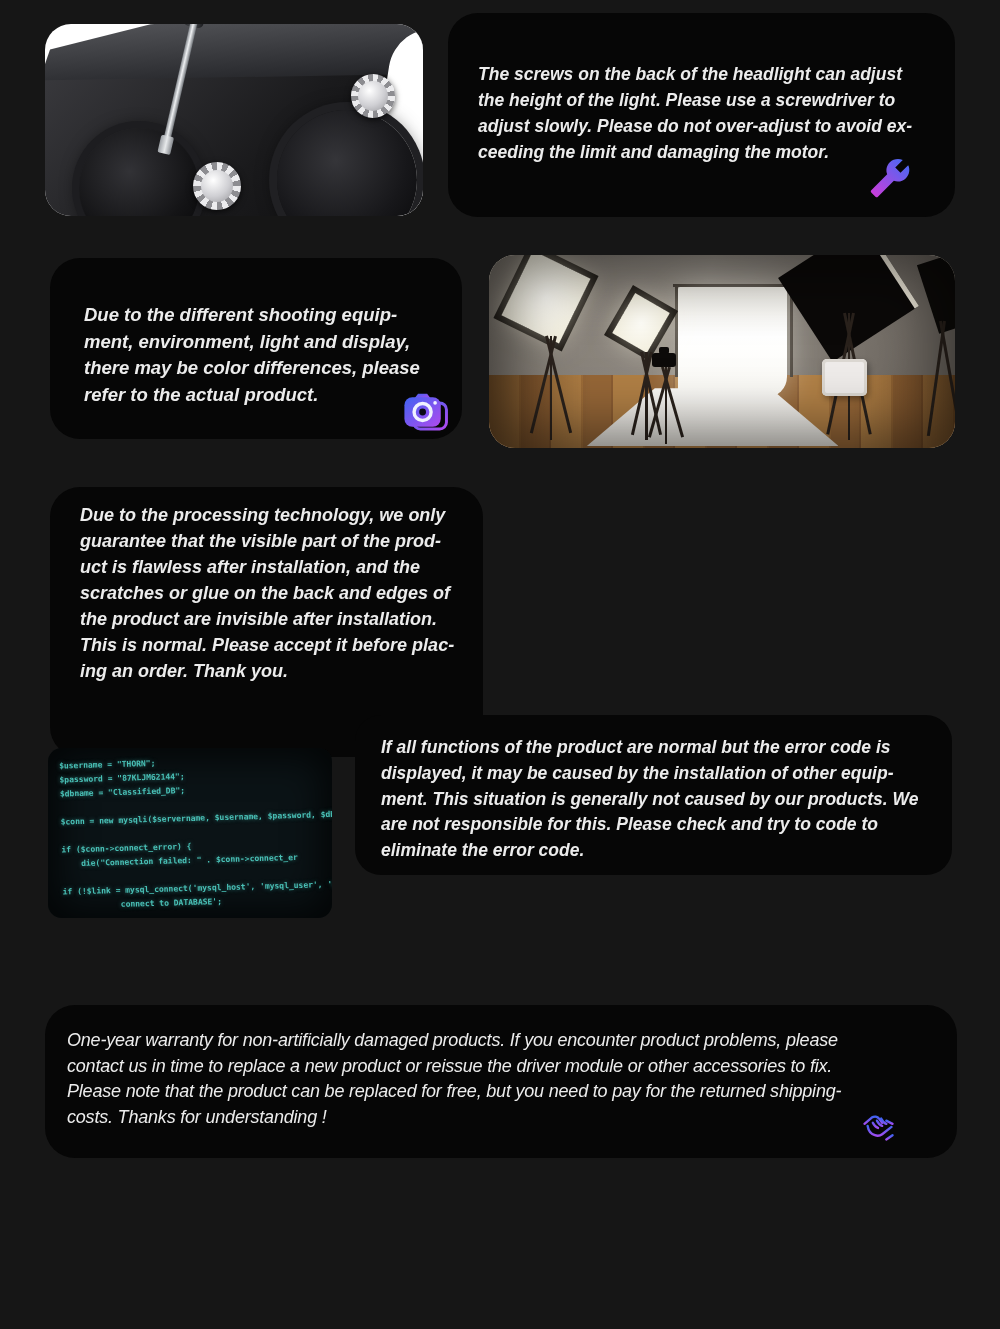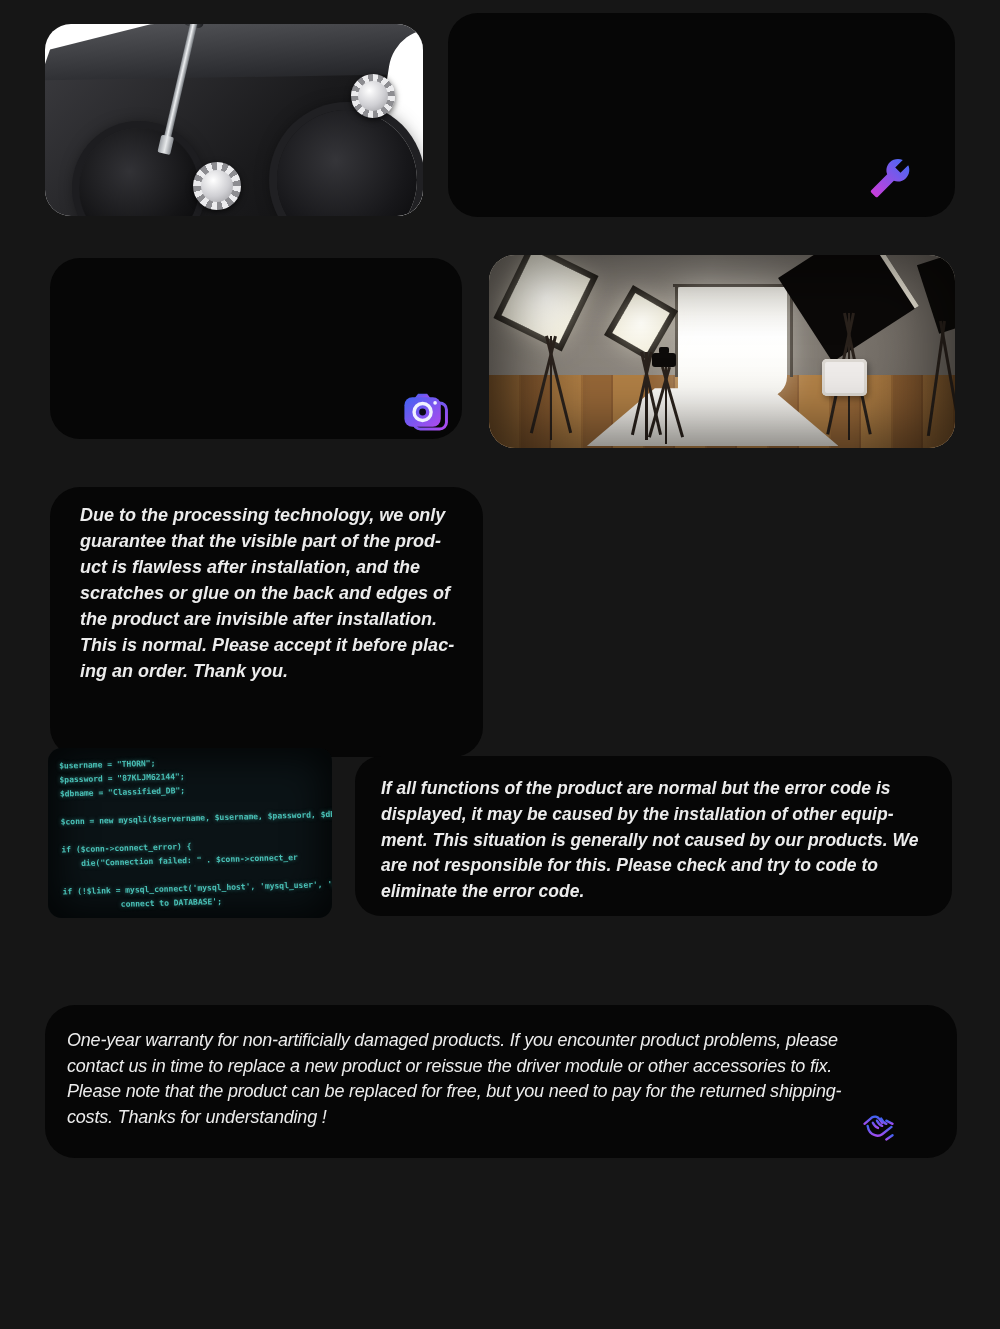--- a/index.html
+++ b/index.html
@@ -9,21 +9,21 @@
   
   .card{position:absolute;background:#060606;border-radius:30px;color:#ececec;}
   .cardtext{margin:0;font-family:"Liberation Sans",sans-serif;font-style:italic;
             font-weight:bold;white-space:pre;color:#ececec;}
   .c1{left:448px;top:13px;width:507px;height:204px;}
   .c1 .cardtext{padding:48px 0 0 30px;font-size:17.5px;line-height:26px;}
   .c2{left:50px;top:258px;width:412px;height:181px;}
   .c2 .cardtext{padding:44px 0 0 34px;font-size:18.5px;line-height:26.5px;}
   .c3{left:50px;top:487px;width:433px;height:270px;}
   .c3 .cardtext{padding:15px 0 0 30px;font-size:18px;line-height:26px;}
-  .c4{left:355px;top:756px;width:597px;height:160px;border-radius:26px;}
+  .c4{left:355px;top:715px;width:597px;height:160px;border-radius:26px;}
   .c4 .cardtext{padding:20px 0 0 26px;font-size:17.5px;line-height:25.8px;}
   .c5{left:45px;top:1005px;width:912px;height:153px;}
   .c5 .cardtext{padding:23px 0 0 22px;font-size:18px;line-height:25.5px;
                 font-weight:normal;letter-spacing:-0.2px;}
 
   .icon{position:absolute;}
   .icon svg{display:block;width:100%;height:100%;}
   .ic-wrench{right:44px;bottom:16px;width:42px;height:46px;}
   .ic-camera{right:8px;bottom:2px;width:56px;height:50px;}
   .ic-hands{right:52px;bottom:6px;width:54px;height:46px;}
@@ -112,34 +112,42 @@
     <div class="gear g1"></div>
     <div class="gear g2"></div>
     <div class="driver">
       <div class="grip"></div>
       <div class="shaft"></div>
       <div class="collar"></div>
     </div>
   </div>
 
   <div class="card c1">
+    <pre class="cardtext">The screws on the back of the headlight can adjust
+the height of the light. Please use a screwdriver to
+adjust slowly. Please do not over-adjust to avoid ex-
+ceeding the limit and damaging the motor.</pre>
     <span class="icon ic-wrench">
       <svg viewBox="0 0 24 24">
         <defs>
             <linearGradient id="gradW" x1="0" y1="0" x2="1" y2="1">
           <stop offset="0" stop-color="#3f6cf6"></stop>
               <stop offset="1" stop-color="#d23ad8"></stop>
         </linearGradient>
           </defs>
         <path transform="translate(24,0) scale(-1,1)" fill="url(#gradW)" d="M22.7 19l-9.1-9.1c.9-2.3.4-5-1.5-6.9-2-2-5-2.4-7.4-1.3L9 6 6 9 1.6 4.7C.4 7.1.9 10.1 2.9 12.1c1.9 1.9 4.6 2.4 6.9 1.5l9.1 9.1c.4.4 1 .4 1.4 0l2.3-2.3c.5-.4.5-1.1.1-1.4z"></path>
       </svg>
     </span>
   </div>
 
   <div class="card c2">
+    <pre class="cardtext">Due to the different shooting equip-
+ment, environment, light and display,
+there may be color differences, please
+refer to the actual product.</pre>
     <span class="icon ic-camera">
       <svg viewBox="0 0 48 44">
         <defs>
             <linearGradient id="gradC" x1="0" y1="0" x2="1" y2="1">
           <stop offset="0" stop-color="#4163f2"></stop>
               <stop offset="1" stop-color="#b04aee"></stop>
         </linearGradient>
           </defs>
         <rect x="13" y="14" width="29" height="23" rx="6" fill="none" stroke="url(#gradC)" stroke-width="2.6"></rect>
         <path d="M14 10 l3-4 h8 l3 4 z" fill="url(#gradC)"></path>

